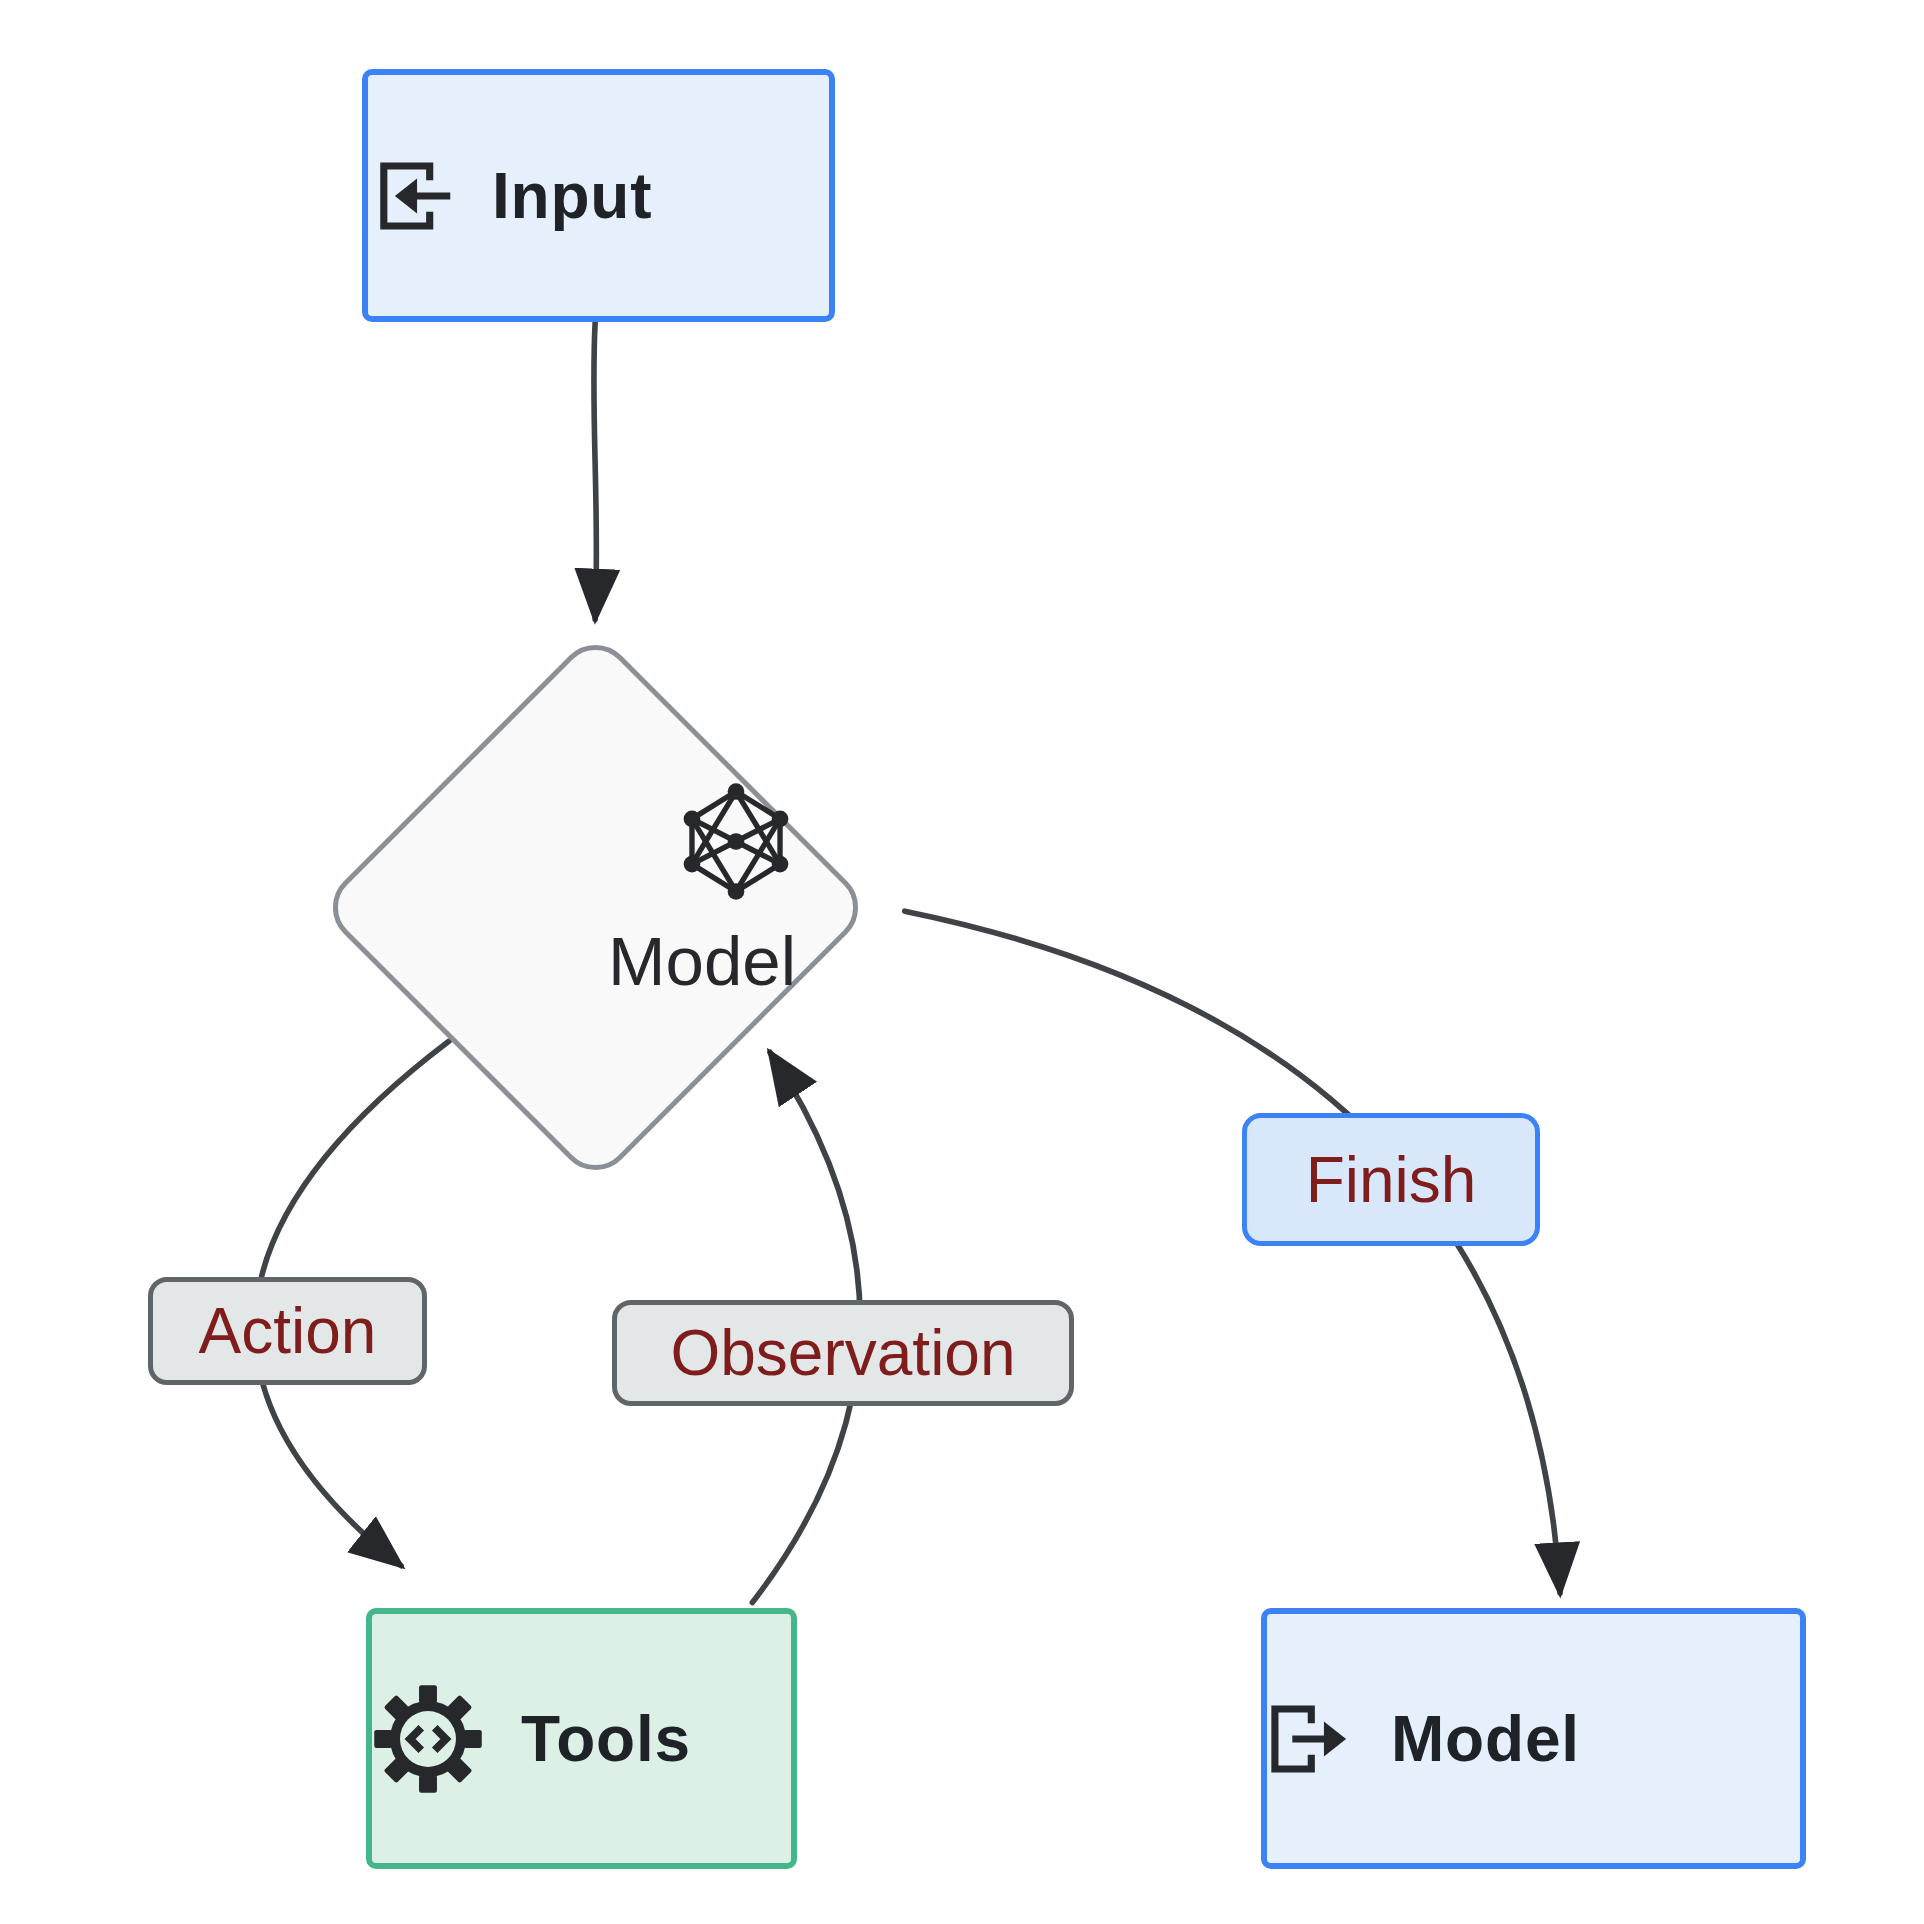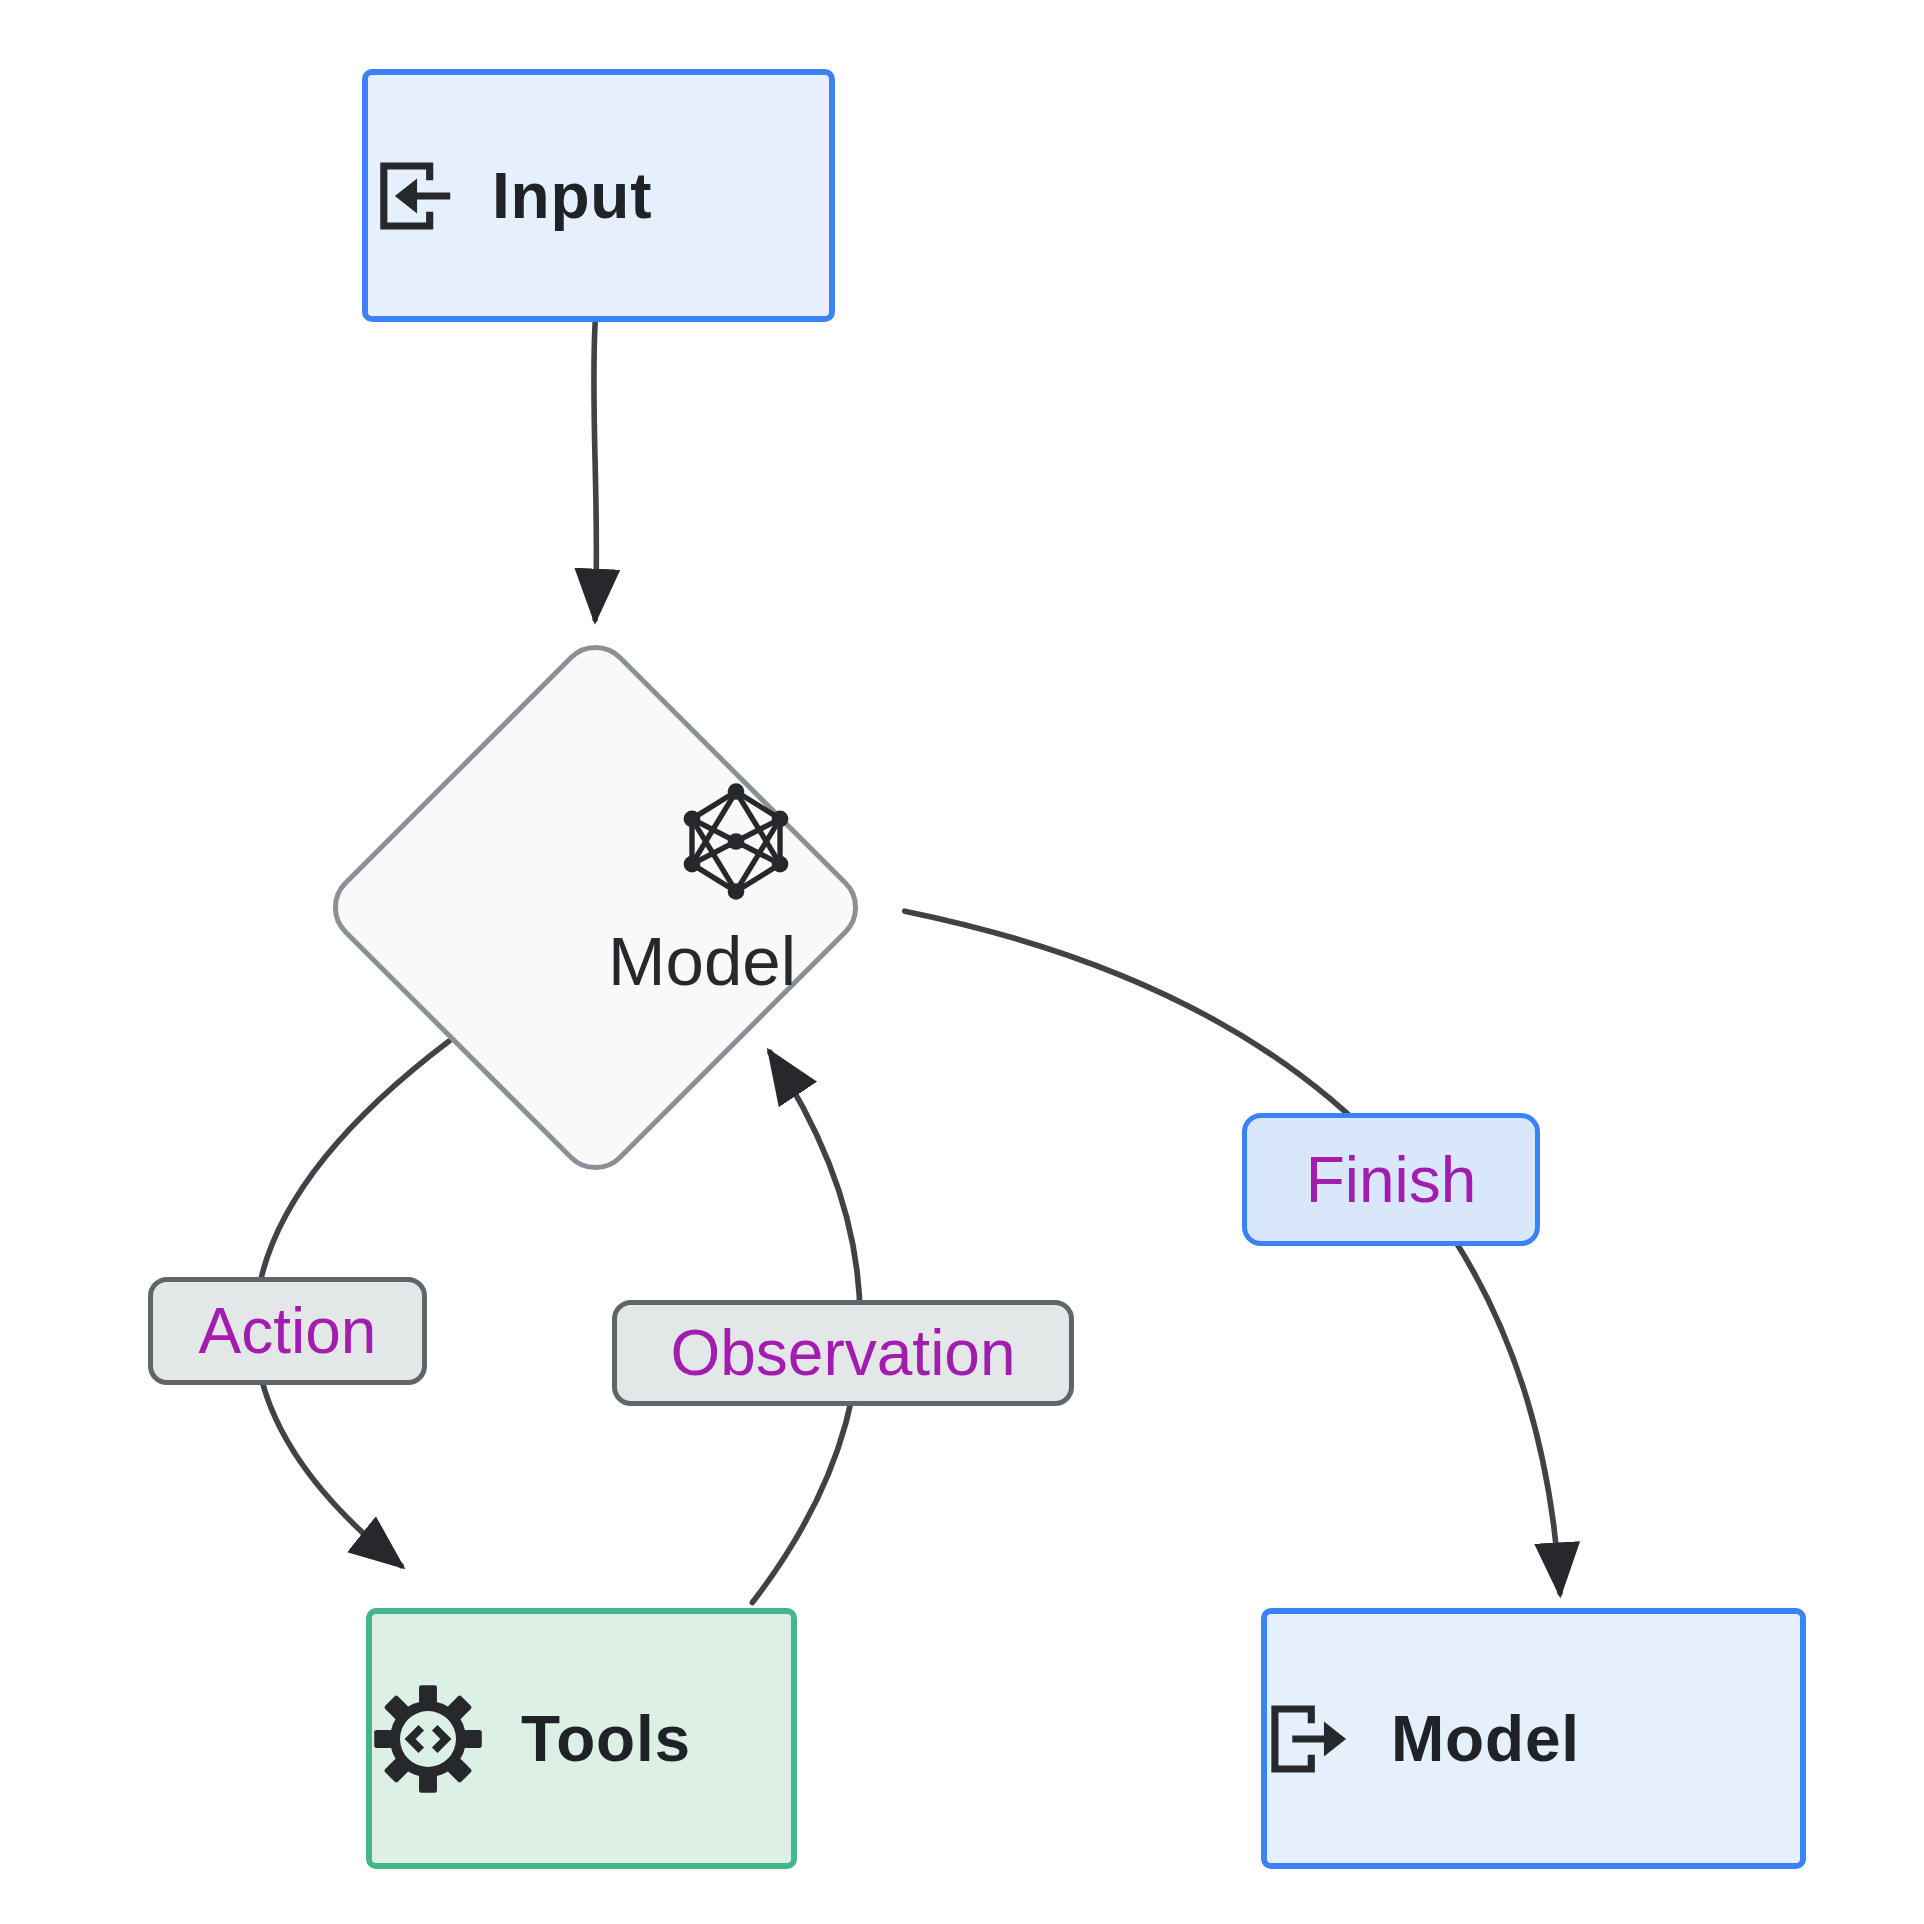--- a/index.html
+++ b/index.html
@@ -38,21 +38,21 @@
     background:var(--diamond-fill);border:5.6px solid var(--diamond-border);
   }
   .diamond-content{
     position:absolute;z-index:3;left:395px;top:782px;width:401px;
     display:flex;flex-direction:column;align-items:flex-end;gap:21px;
   }
   .diamond-content .label{font-weight:500;font-size:69px;color:#26282c;}
 
   .edge-label{
     position:absolute;z-index:4;display:flex;align-items:center;justify-content:center;
-    border-radius:19px;font-size:64px;font-weight:400;color:#a21caf;
+    border-radius:19px;font-size:64px;font-weight:400;color:#7f1d1d;
   }
   .edge-label-gray{background:var(--gray-label-fill);border:5.6px solid var(--gray-label-border);}
   .edge-label-blue{background:var(--finish-fill);border:5.6px solid var(--blue-border);}
   #label-action     {left:148px;top:1277px;width:279px;height:108px;}
   #label-observation{left:612px;top:1277px;width:462px;height:106px;margin-top:23px;}
   #label-finish     {left:1242px;top:1113px;width:298px;height:133px;}
 
   .iconstroke{stroke:var(--arrow-color);fill:none;stroke-width:9;}
   .iconfill{fill:var(--arrow-color);}
   .nn-edge{stroke:var(--arrow-color);stroke-width:4.5;}

